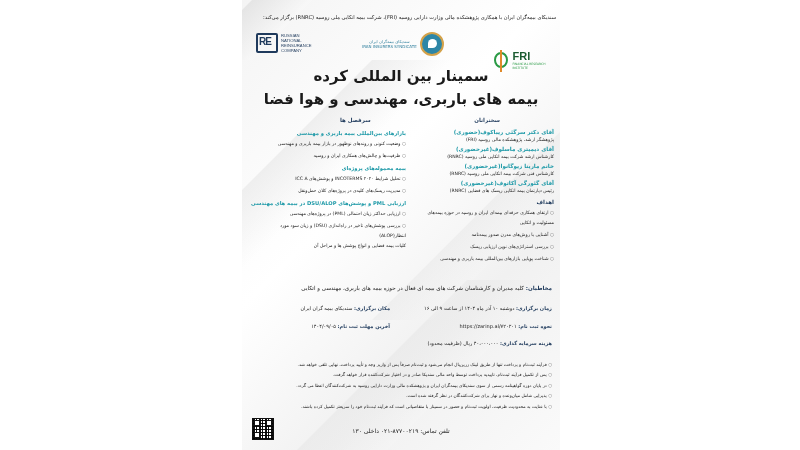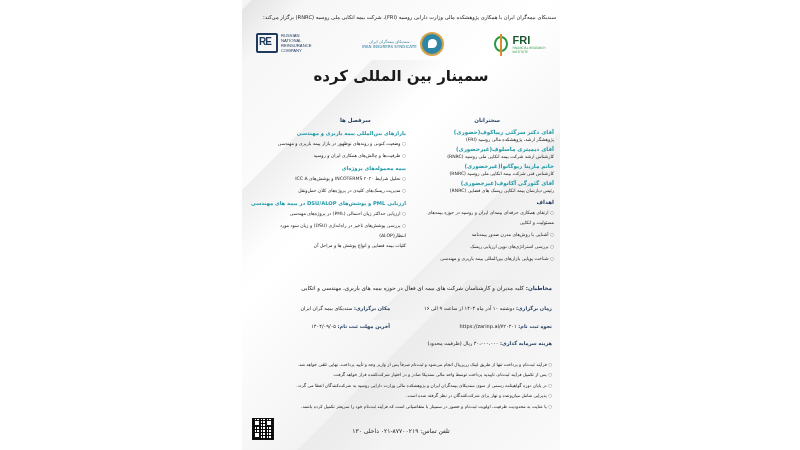--- a/index.html
+++ b/index.html
@@ -15,21 +15,21 @@
   .intro{position:absolute;top:14px;left:4px;right:4px;font-size:5.2px;color:#222;text-align:right;white-space:nowrap;}
   .logos{position:absolute;top:30px;left:0;right:0;height:30px;}
   .logo-rnrc{position:absolute;left:14px;top:3px;display:flex;align-items:center;gap:3px;}
   .re-mark{width:22px;height:20px;border:2px solid #1f3a5c;border-radius:2px;box-sizing:border-box;position:relative;}
   .re-mark:before{content:"RE";position:absolute;left:1px;top:1px;font:bold 10px "Liberation Sans",sans-serif;color:#1f3a5c;letter-spacing:-1px;}
   .re-text{font:4.2px "Liberation Sans",sans-serif;color:#1f3a5c;line-height:5px;}
   .logo-iris{position:absolute;left:120px;top:2px;display:flex;align-items:center;gap:3px;}
   .iris-text{text-align:center;font-size:4px;line-height:5px;color:#2d7e9c;}
   .iris-circle{width:24px;height:24px;border-radius:50%;background:#2e86a6;border:2px solid #d4a24a;box-sizing:border-box;position:relative;}
   .iris-circle:after{content:"";position:absolute;left:6px;top:5px;width:9px;height:9px;border-radius:50% 50% 50% 0;background:#fff;}
-  .logo-fri{position:absolute;left:252px;top:4px;display:flex;align-items:center;gap:5px;}
+  .logo-fri{position:absolute;left:252px;top:20px;display:flex;align-items:center;gap:5px;}
   .fri-mark{width:14px;height:20px;position:relative;}
   .fri-mark:before{content:"";position:absolute;left:0;top:2px;width:10px;height:12px;border:2px solid #2a9a45;border-radius:50%;}
   .fri-mark:after{content:"";position:absolute;left:6px;top:0;width:2px;height:22px;background:#e08a2a;}
   .fri-title{font:bold 11px "Liberation Sans",sans-serif;color:#1b5b31;line-height:11px;}
   .fri-sub{font-size:3px;color:#2a9a45;line-height:4px;}
   .title1,.title2{position:absolute;left:0;right:0;text-align:center;font-weight:bold;color:#1a1a1a;}
   .title1{top:67px;font-size:15px;}
   .title2{top:90px;font-size:15px;}
   .col-head{position:absolute;top:117px;font-size:5.5px;font-weight:bold;color:#1f3a5c;}
   .right-col{position:absolute;right:6px;top:125px;width:150px;text-align:right;}
@@ -84,20 +84,21 @@
     <div class="logo-fri">
       <div class="fri-mark"></div>
       <div>
         <div class="fri-title">FRI</div>
         <div class="fri-sub">FINANCIAL RESEARCH INSTITUTE</div>
       </div>
     </div>
   </div>
 
   <div class="title1 rtl">سمینار بین المللی کرده</div>
+  <div class="title2 rtl">بیمه های باربری، مهندسی و هوا فضا</div>
 
   <div class="col-head rtl" style="right:60px;">سخنرانان</div>
   <div class="col-head rtl" style="left:98px;">سرفصل ها</div>
 
   <div class="right-col rtl">
     <div>
       <div class="spk-name">آقای دکتر سرگئی ریباکوف(حضوری)</div>
       <div class="spk-role">پژوهشگر ارشد، پژوهشکده مالی روسیه (FRI)</div>
     </div>
     <div>

